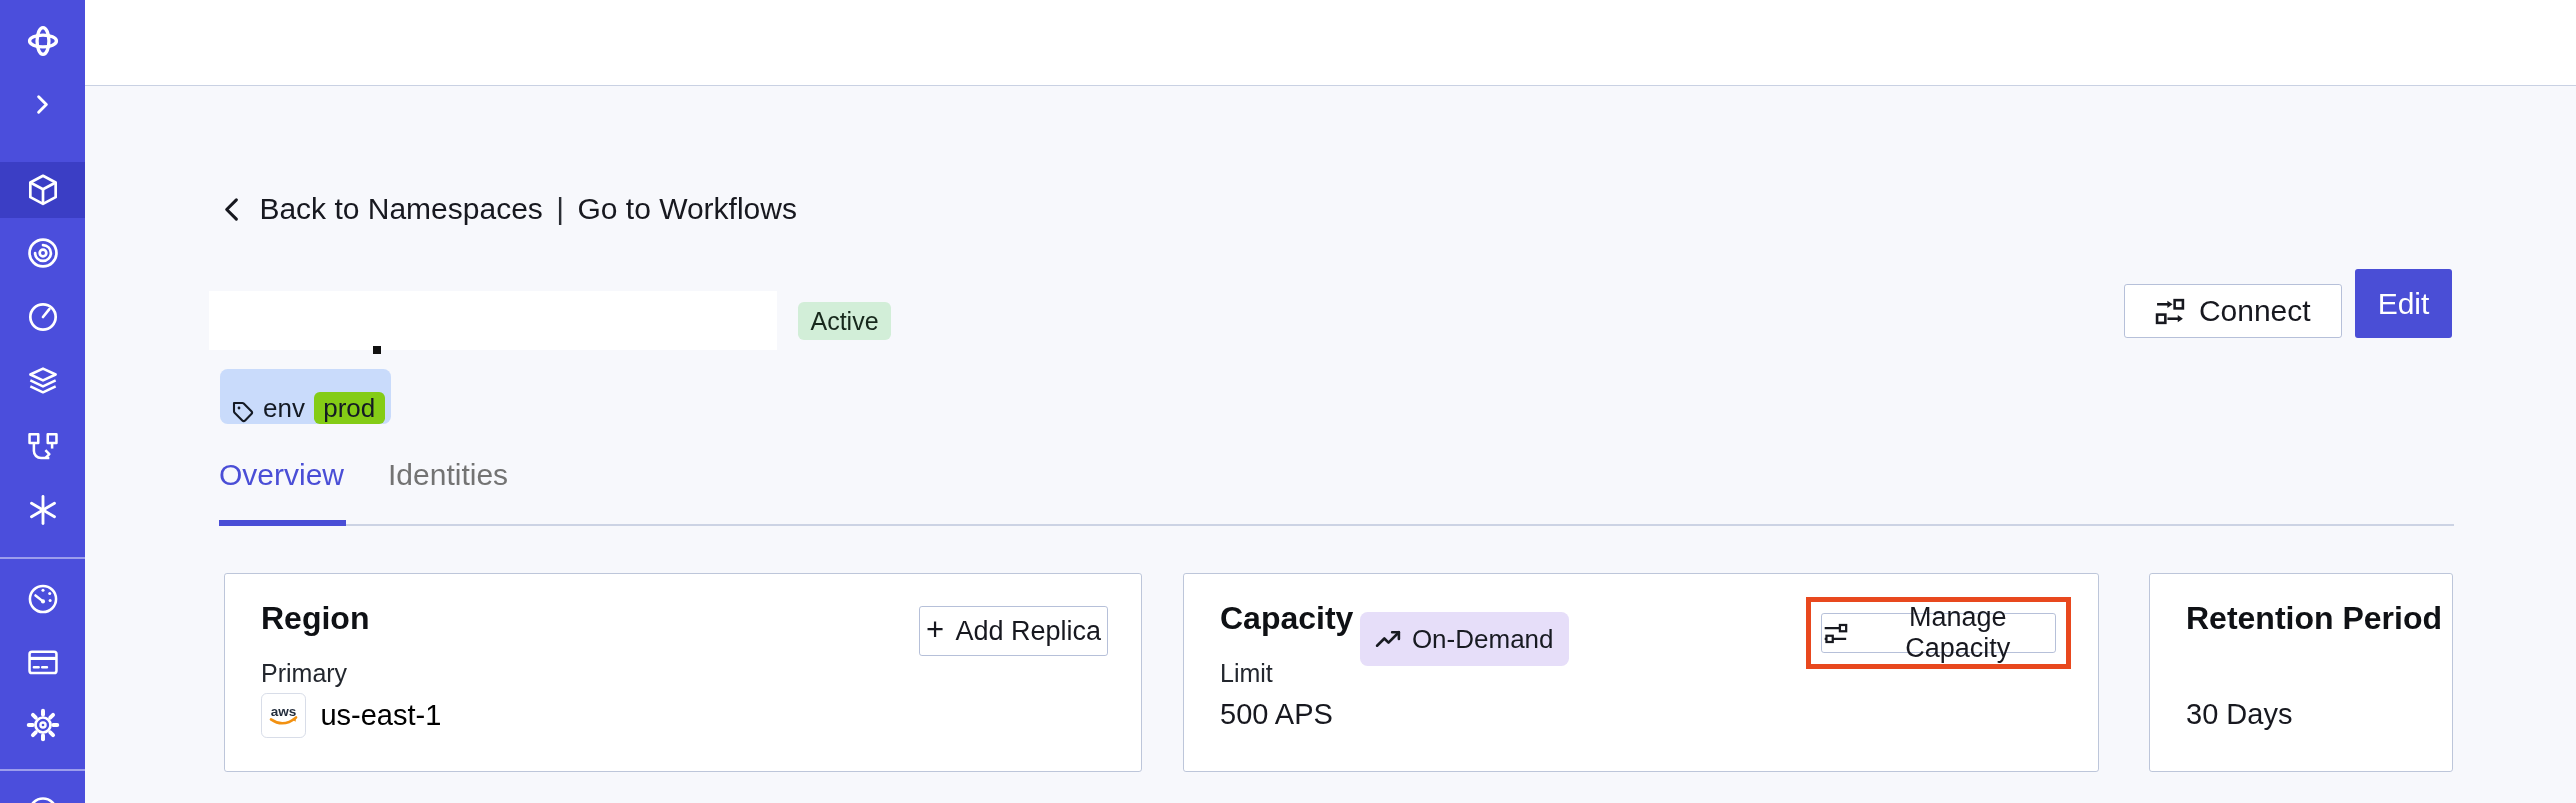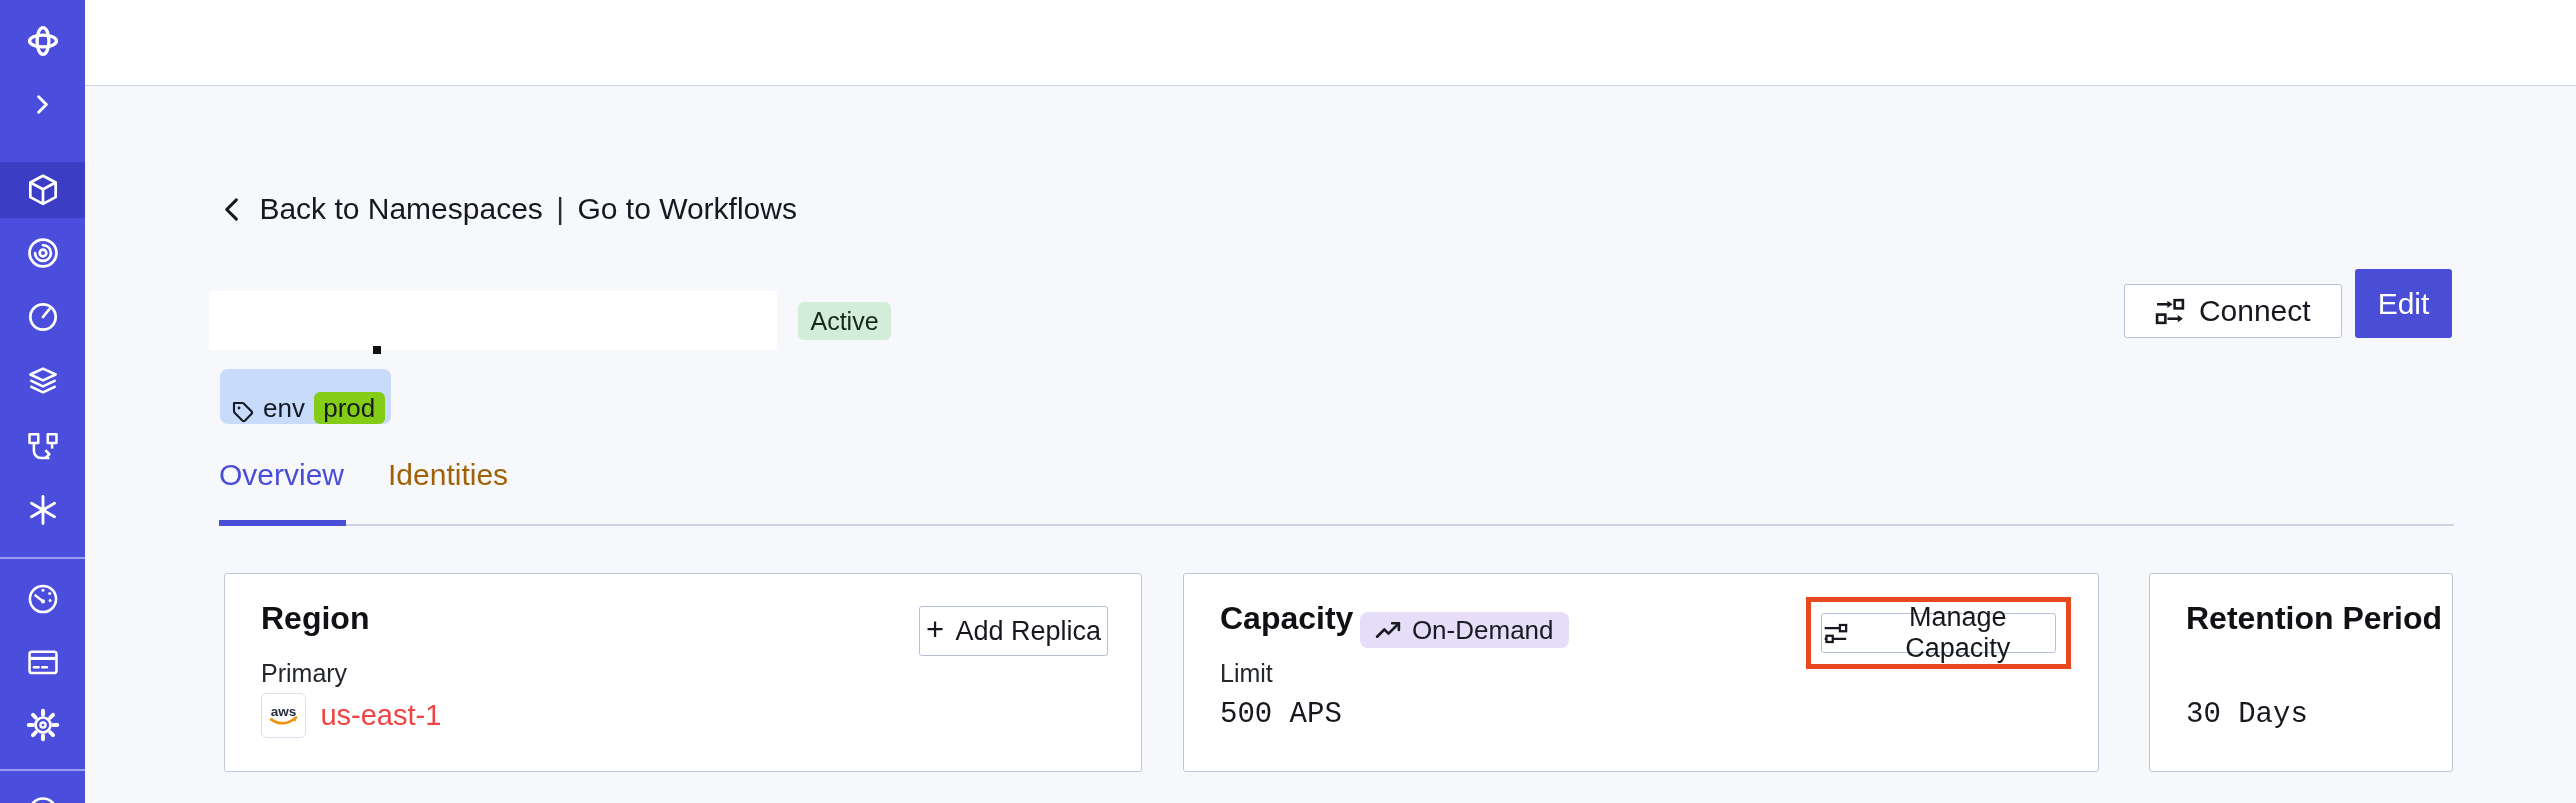--- a/index.html
+++ b/index.html
@@ -32,40 +32,40 @@
   .status-badge { position:absolute; left:798px; top:302px; height:38px; display:flex; align-items:center; padding:0 12.5px; background:#d2eed8; color:#17281c; border-radius:5.8px; font-size:25px; font-weight:500; }
   .tag-pill { position:absolute; left:220px; top:369px; height:55px; display:flex; align-items:flex-end; gap:8.6px; padding:0 5.8px 0 10.5px; background:#c9dbfb; border-radius:7.7px; font-size:26px; color:#141a24; }
   .tag-chip { display:flex; align-items:center; height:32px; padding:0 9.6px; background:#84cc16; border-radius:5.8px; }
 
   .btn { display:flex; align-items:center; justify-content:center; background:#fff; border:1.9px solid #b6c0d9; border-radius:2.9px; cursor:pointer; color:#17181f; }
   .connect-btn { position:absolute; left:2124px; top:284px; width:218px; height:54px; gap:12.5px; font-size:30px; font-weight:500; }
   .edit-btn { position:absolute; left:2355px; top:269px; width:97px; height:69px; background:#4a4ed6; border:none; color:#fff; font-size:30px; font-weight:500; border-radius:2.9px; }
 
   
   .tabs { position:absolute; left:219px; top:458px; display:flex; gap:44px; font-size:30px; }
-  .tab { color:#a16207; cursor:pointer; padding-bottom:25px; }
+  .tab { color:#737373; cursor:pointer; padding-bottom:25px; }
   .tab.active { color:#4a4ed6; font-weight:500; }
   .tab-underline { position:absolute; left:219px; top:520px; width:127px; height:5.8px; background:#4a4ed6; z-index:2; }
   .tab-divider { position:absolute; left:219px; top:524px; width:2235px; height:1.9px; background:#ccd3e4; }
 
   
   .card { position:absolute; top:573px; height:199px; background:#fff; border:1.9px solid #bdc6da; border-radius:2.9px; }
   .card-region   { left:224px;  width:918px; }
   .card-capacity { left:1183px; width:916px; }
   .card-retention{ left:2149px; width:304px; }
   .card-title { position:absolute; left:36px; top:26px; font-size:32px; font-weight:600; color:#0f1115; }
   .card-label { position:absolute; left:36px; top:85px; font-size:25px; color:#23272e; }
-  .card-valrow { position:absolute; left:36px; top:119px; display:flex; align-items:center; gap:14.4px; font-size:29px; color:#ef4444; }
-  .mono-val { position:absolute; left:36px; top:124px; font-family:Liberation Mono, monospace; font-size:29px; color:#17181f; }
+  .card-valrow { position:absolute; left:36px; top:119px; display:flex; align-items:center; gap:14.4px; font-size:29px; color:#000000; }
+  .mono-val { position:absolute; left:36px; top:124px; font-family:Liberation Sans, sans-serif; font-size:29px; color:#17181f; }
 
   .small-btn { gap:11.5px; font-size:27px; font-weight:500; }
   .add-replica-btn { position:absolute; right:33px; top:32px; width:189px; height:50px; }
   .plus-glyph { font-size:31px; font-weight:400; line-height:1; margin-top:-2.9px; }
 
-  .ondemand-badge { position:absolute; left:176px; top:38px; height:36px; display:flex; align-items:center; gap:9.6px; padding:0 15.3px; background:#e6def9; border-radius:7.7px; font-size:26px; color:#181b22; }
+  .ondemand-badge { position:absolute; left:176px; top:38px; height:54px; display:flex; align-items:center; gap:9.6px; padding:0 15.3px; background:#e6def9; border-radius:7.7px; font-size:26px; color:#181b22; }
 
   .manage-highlight { position:absolute; right:27px; top:23px; width:265px; height:72px; border:5.8px solid #e8481e; display:flex; align-items:center; justify-content:center; }
   .manage-btn { width:235px; height:40px; }
 
   .aws-badge { width:45px; height:45px; background:#fff; border:1.9px solid #d8dde8; border-radius:5.8px; display:flex; align-items:center; justify-content:center; }
 
   svg { display:block; }
 </style>
 </head>
 <body>

